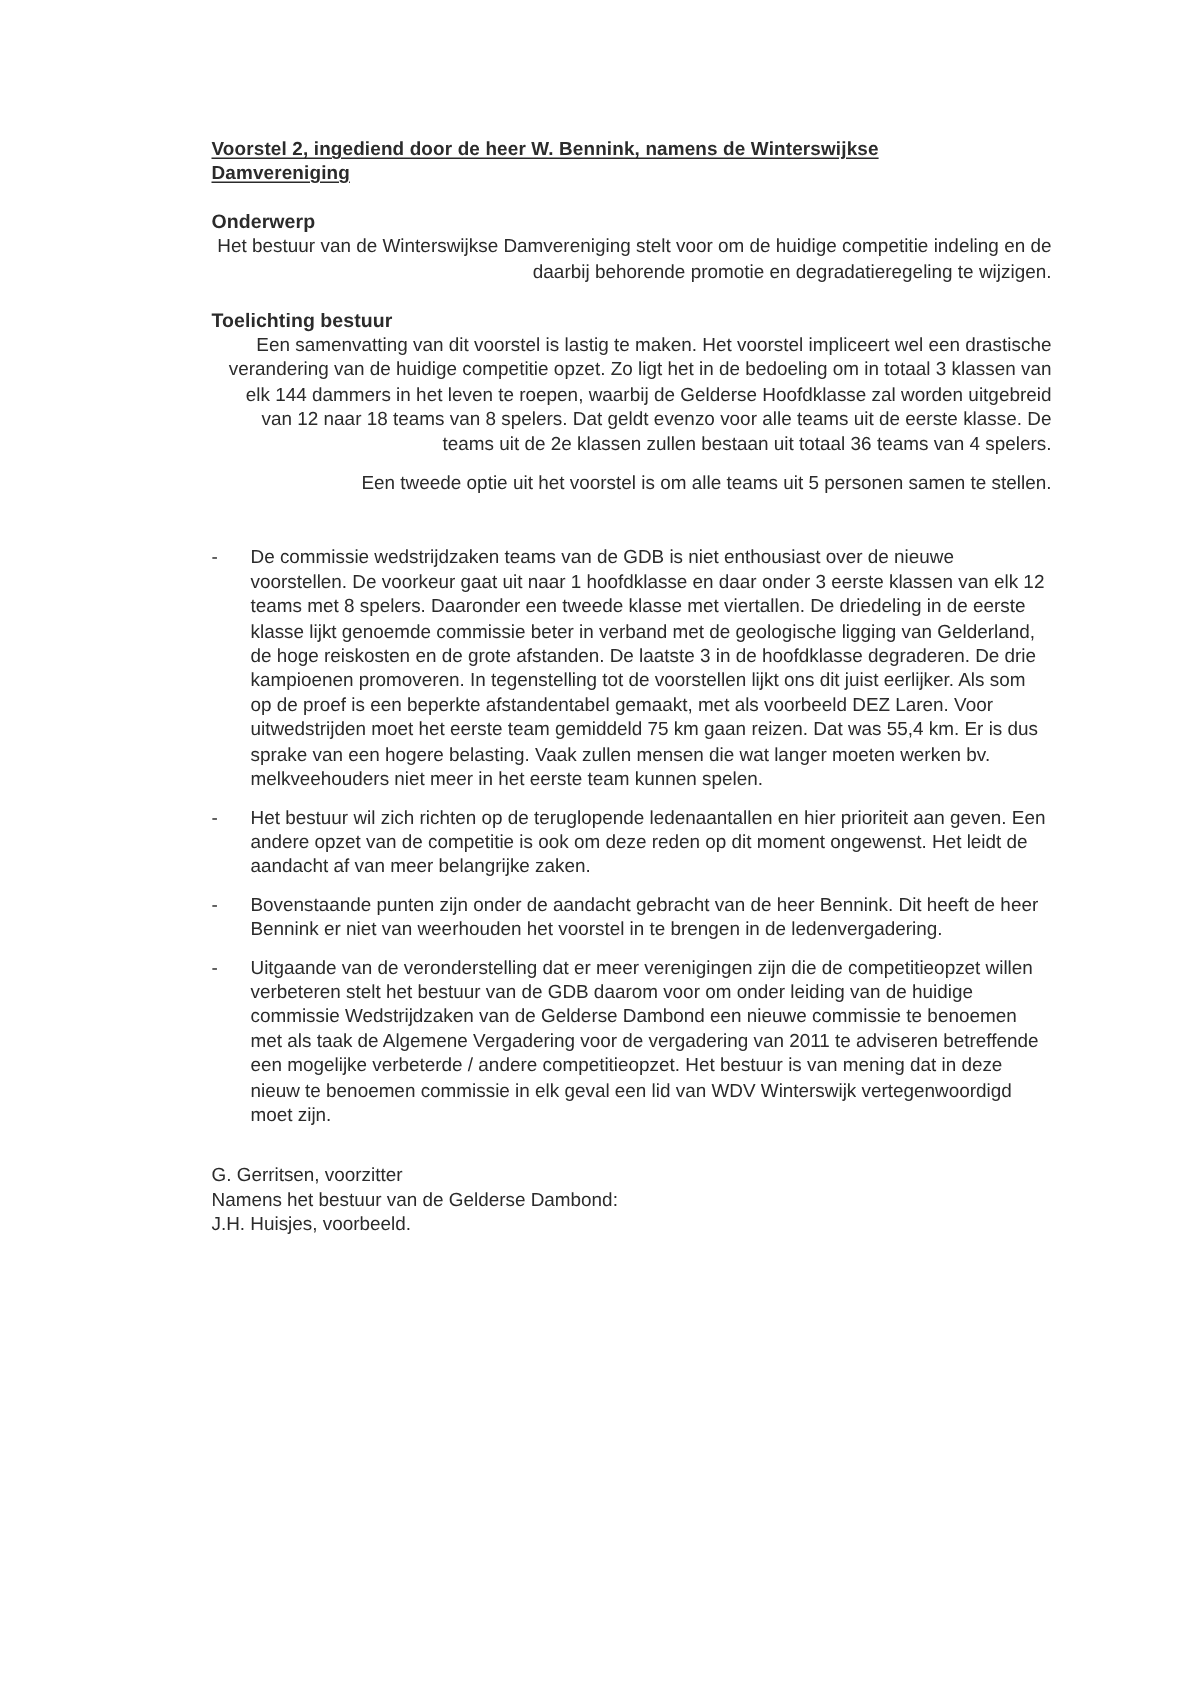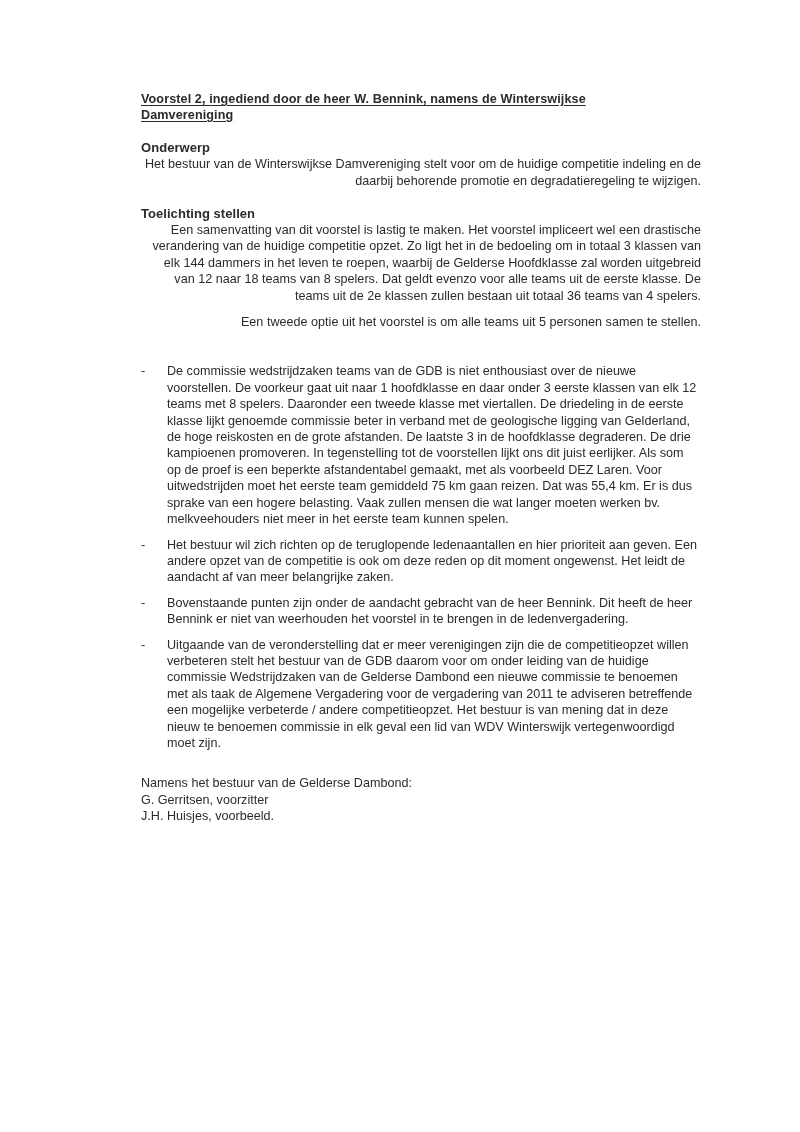--- a/index.html
+++ b/index.html
@@ -111,21 +111,21 @@
 <div class="page">
   <div class="doc-body">
 
     <h1 class="doc-title"><span class="u">Voorstel 2, ingediend door de heer W. Bennink, namens de Winterswijkse</span><br><span class="u">Damvereniging</span></h1>
 
     <h2 class="section-heading">Onderwerp</h2>
     <p class="para">Het bestuur van de Winterswijkse Damvereniging stelt voor om de huidige competitie indeling en de daarbij behorende promotie en degradatieregeling te wijzigen.</p>
 
     <div class="block-gap"></div>
 
-    <h2 class="section-heading">Toelichting stellen</h2>
+    <h2 class="section-heading">Toelichting bestuur</h2>
     <p class="para">Een samenvatting van dit voorstel is lastig te maken. Het voorstel impliceert wel een drastische verandering van de huidige competitie opzet. Zo ligt het in de bedoeling om in totaal 3 klassen van elk 144 dammers in het leven te roepen, waarbij de Gelderse Hoofdklasse zal worden uitgebreid van 12 naar 18 teams van 8 spelers. Dat geldt evenzo voor alle teams uit de eerste klasse. De teams uit de 2e klassen zullen bestaan uit totaal 36 teams van 4 spelers.</p>
     <p class="para">Een tweede optie uit het voorstel is om alle teams uit 5 personen samen te stellen.</p>
 
     <div class="block-gap"></div>
 
 
     <ul class="dash-list">
       <li class="dash-item">
         <span class="dash-marker">-</span>
         <span class="dash-text">De commissie wedstrijdzaken teams van de GDB is niet enthousiast over de nieuwe voorstellen. De voorkeur gaat uit naar 1 hoofdklasse en daar onder 3 eerste klassen van elk 12 teams met 8 spelers. Daaronder een tweede klasse met viertallen. De driedeling in de eerste klasse lijkt genoemde commissie beter in verband met de geologische ligging van Gelderland, de hoge reiskosten en de grote afstanden. De laatste 3 in de hoofdklasse degraderen. De drie kampioenen promoveren. In tegenstelling tot de voorstellen lijkt ons dit juist eerlijker. Als som op de proef is een beperkte afstandentabel gemaakt, met als voorbeeld DEZ Laren. Voor uitwedstrijden moet het eerste team gemiddeld 75 km gaan reizen. Dat was 55,4 km. Er is dus sprake van een hogere belasting. Vaak zullen mensen die wat langer moeten werken bv. melkveehouders niet meer in het eerste team kunnen spelen.</span>
@@ -138,19 +138,19 @@
         <span class="dash-marker">-</span>
         <span class="dash-text">Bovenstaande punten zijn onder de aandacht gebracht van de heer Bennink. Dit heeft de heer Bennink er niet van weerhouden het voorstel in te brengen in de ledenvergadering.</span>
       </li>
       <li class="dash-item">
         <span class="dash-marker">-</span>
         <span class="dash-text">Uitgaande van de veronderstelling dat er meer verenigingen zijn die de competitieopzet willen verbeteren stelt het bestuur van de GDB daarom voor om onder leiding van de huidige commissie Wedstrijdzaken van de Gelderse Dambond een nieuwe commissie te benoemen met als taak de Algemene Vergadering voor de vergadering van 2011 te adviseren betreffende een mogelijke verbeterde / andere competitieopzet. Het bestuur is van mening dat in deze nieuw te benoemen commissie in elk geval een lid van WDV Winterswijk vertegenwoordigd moet zijn.</span>
       </li>
     </ul>
 
     <div class="signature">
+      <p class="signature-line">G. Gerritsen, voorzitter</p>
       <p class="signature-line">Namens het bestuur van de Gelderse Dambond:</p>
-      <p class="signature-line">G. Gerritsen, voorzitter</p>
       <p class="signature-line">J.H. Huisjes, voorbeeld.</p>
     </div>
 
   </div>
 </div>
 
 </body></html>

